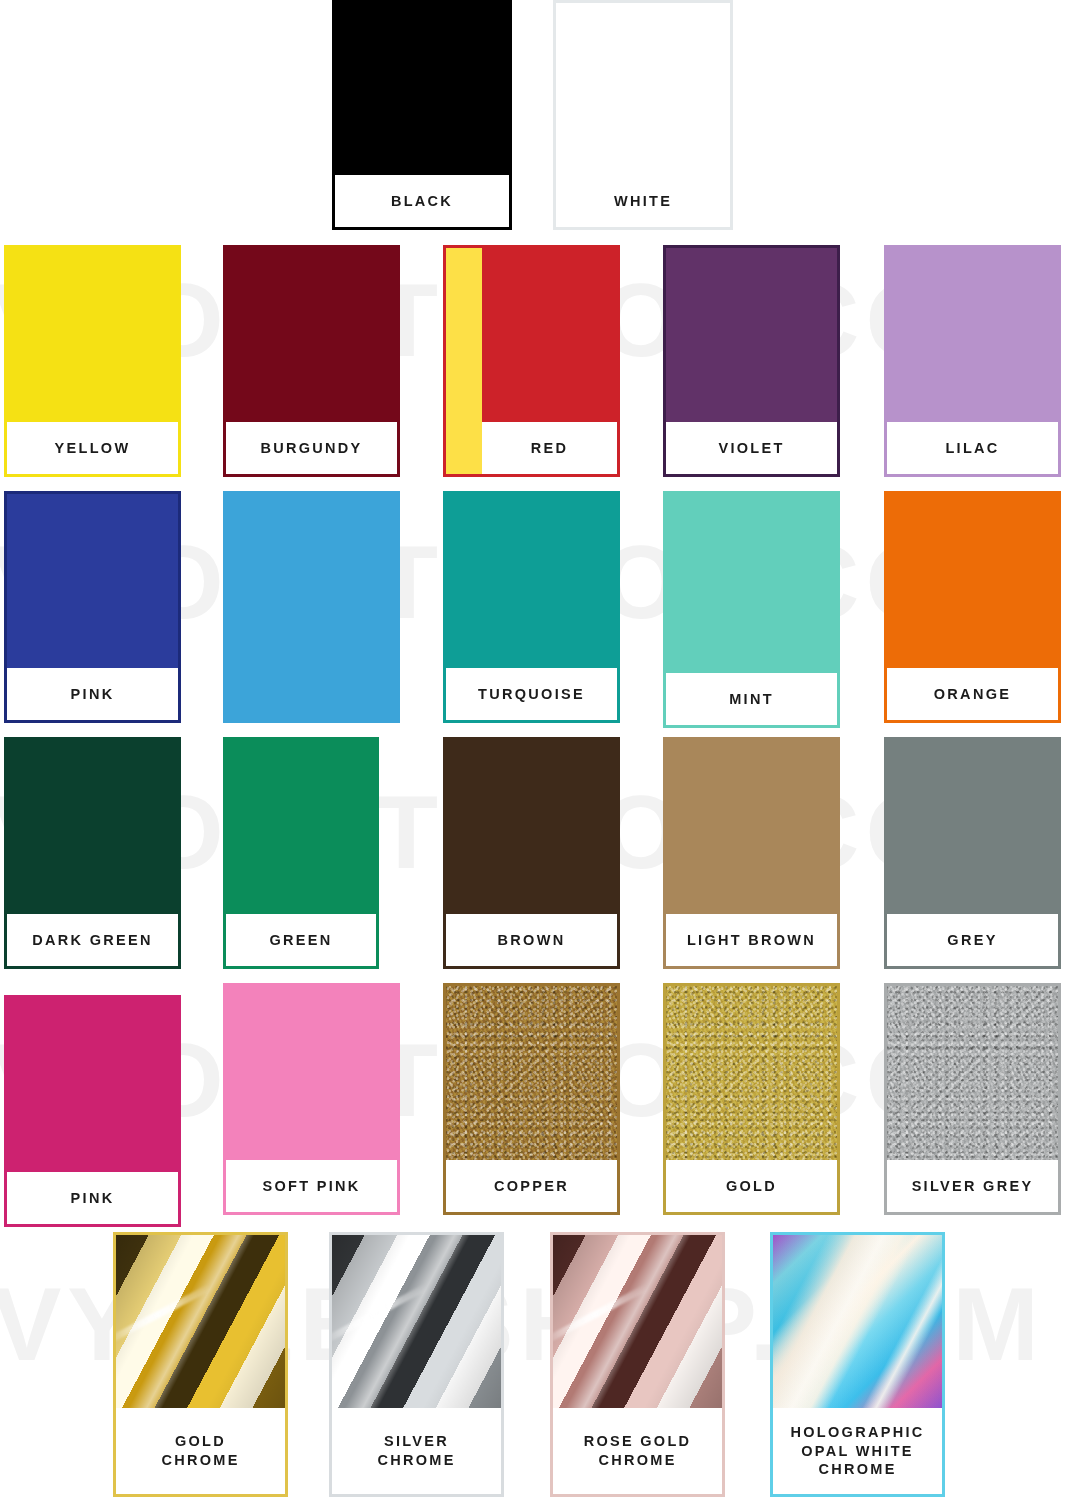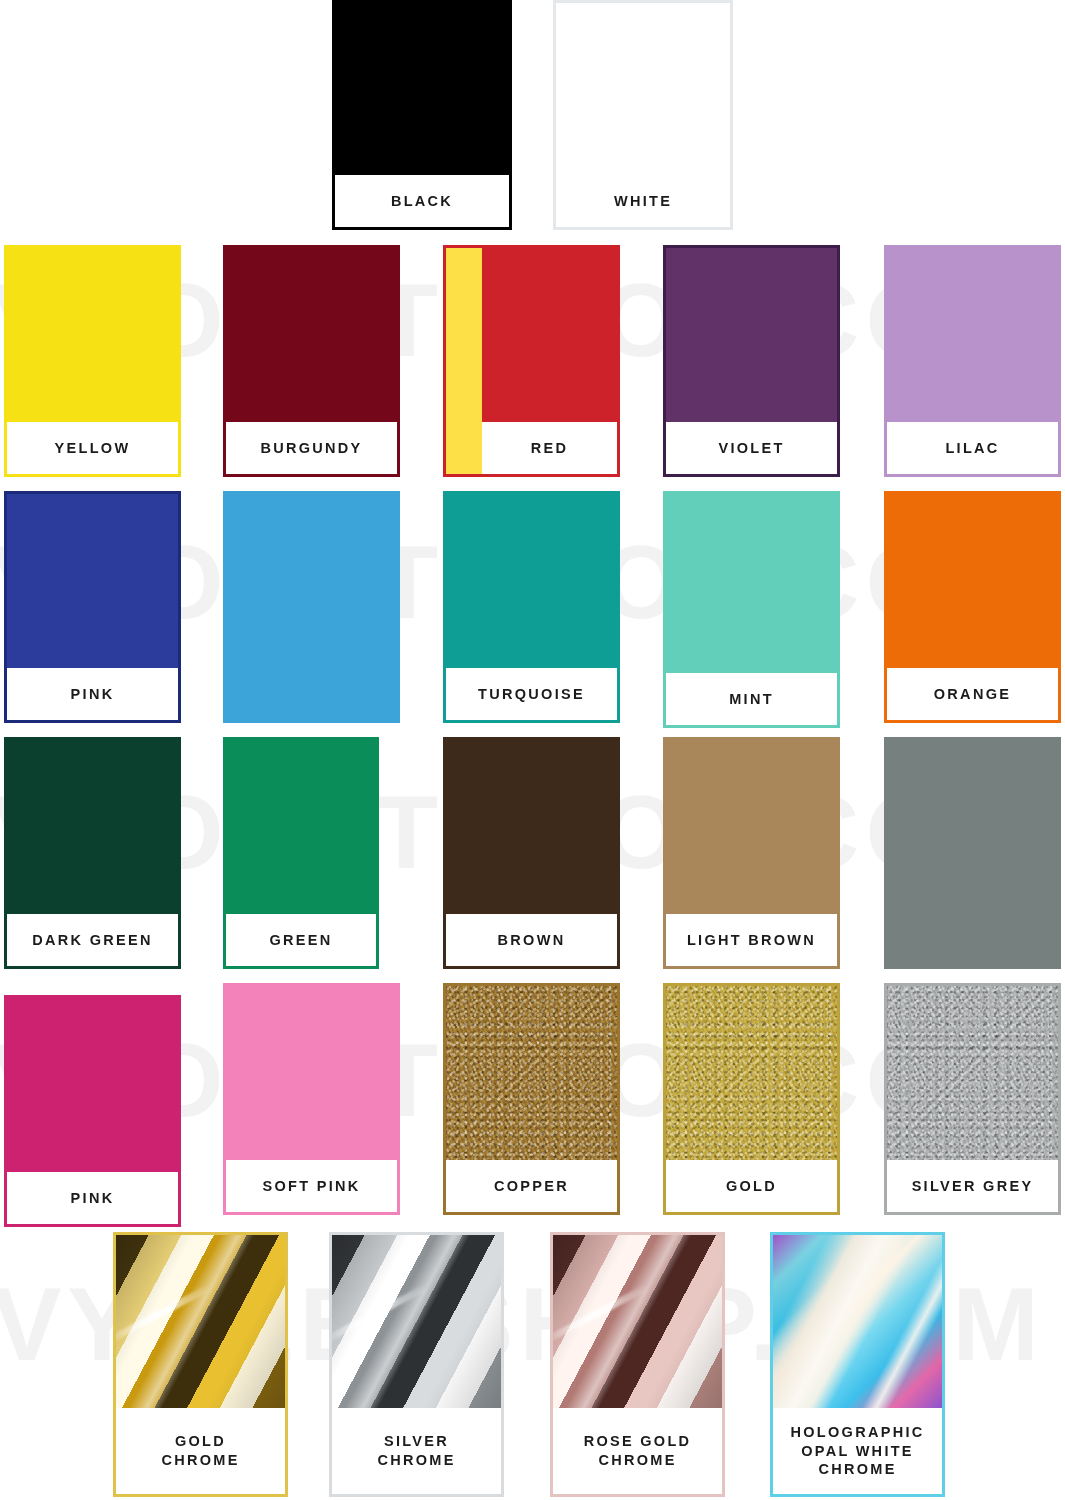--- a/index.html
+++ b/index.html
@@ -221,20 +221,23 @@
       </div>
     </div>
     <div class="swatch" style="left: 663px; top: 737px; width: 177px; height: 232px; border-color: rgb(169, 135, 90);">
       <div class="chip" style="background: rgb(169, 135, 90);"></div>
       <div class="labelbox lbl-1" style="height: 52px;">
         <span class="txt">LIGHT BROWN</span>
       </div>
     </div>
     <div class="swatch" style="left: 884px; top: 737px; width: 177px; height: 232px; border-color: rgb(117, 128, 127);">
       <div class="chip" style="background: rgb(117, 128, 127);"></div>
+      <div class="labelbox lbl-1" style="height: 52px;">
+        <span class="txt">GREY</span>
+      </div>
     </div>
     <div class="swatch" style="left: 4px; top: 983px; width: 177px; height: 232px; border-color: rgb(205, 34, 112); margin-top: 12px;">
       <div class="chip" style="background: rgb(205, 34, 112);"></div>
       <div class="labelbox lbl-1" style="height: 52px;">
         <span class="txt">PINK</span>
       </div>
     </div>
     <div class="swatch" style="left: 223px; top: 983px; width: 177px; height: 232px; border-color: rgb(243, 130, 187);">
       <div class="chip" style="background: rgb(243, 130, 187);"></div>
       <div class="labelbox lbl-1" style="height: 52px;">

